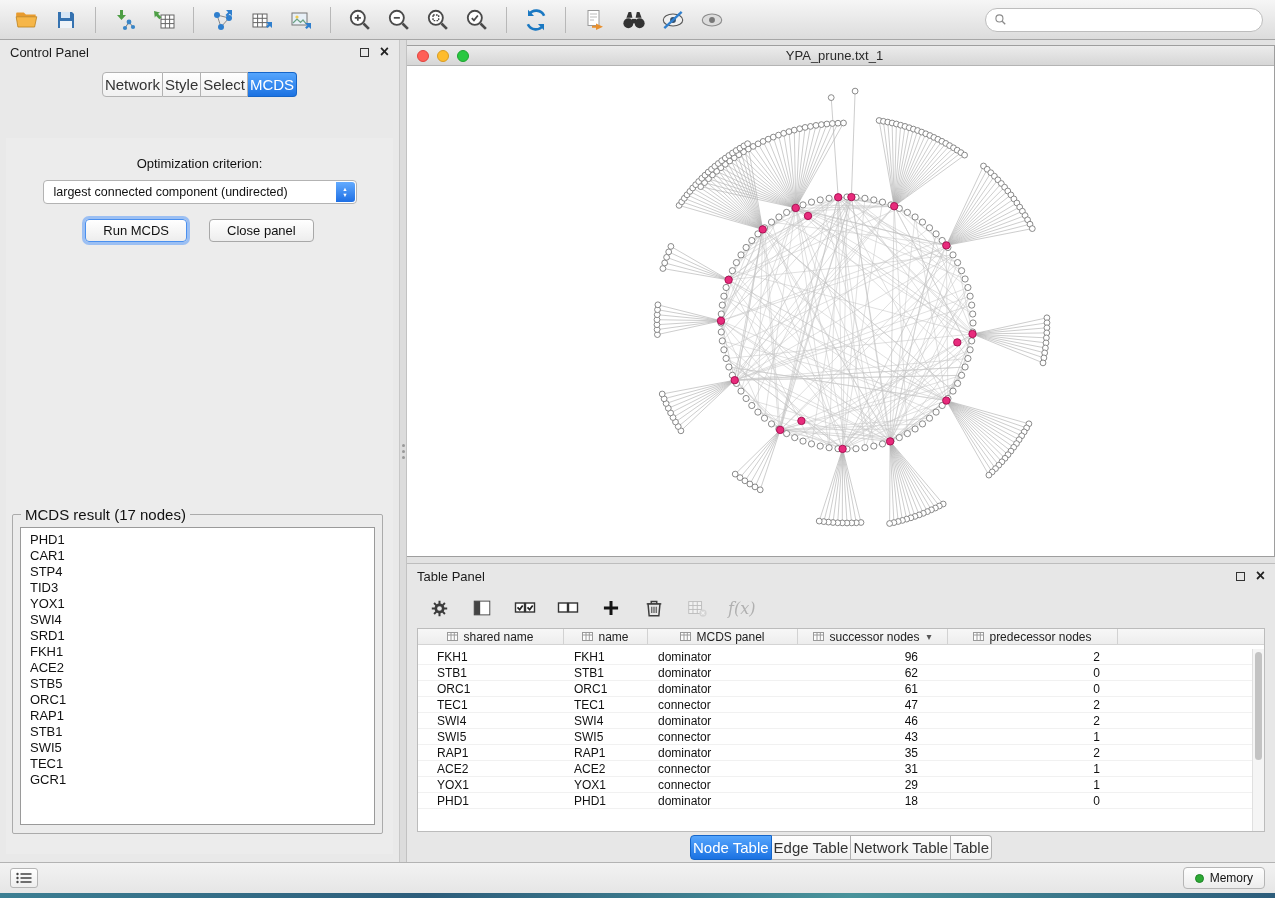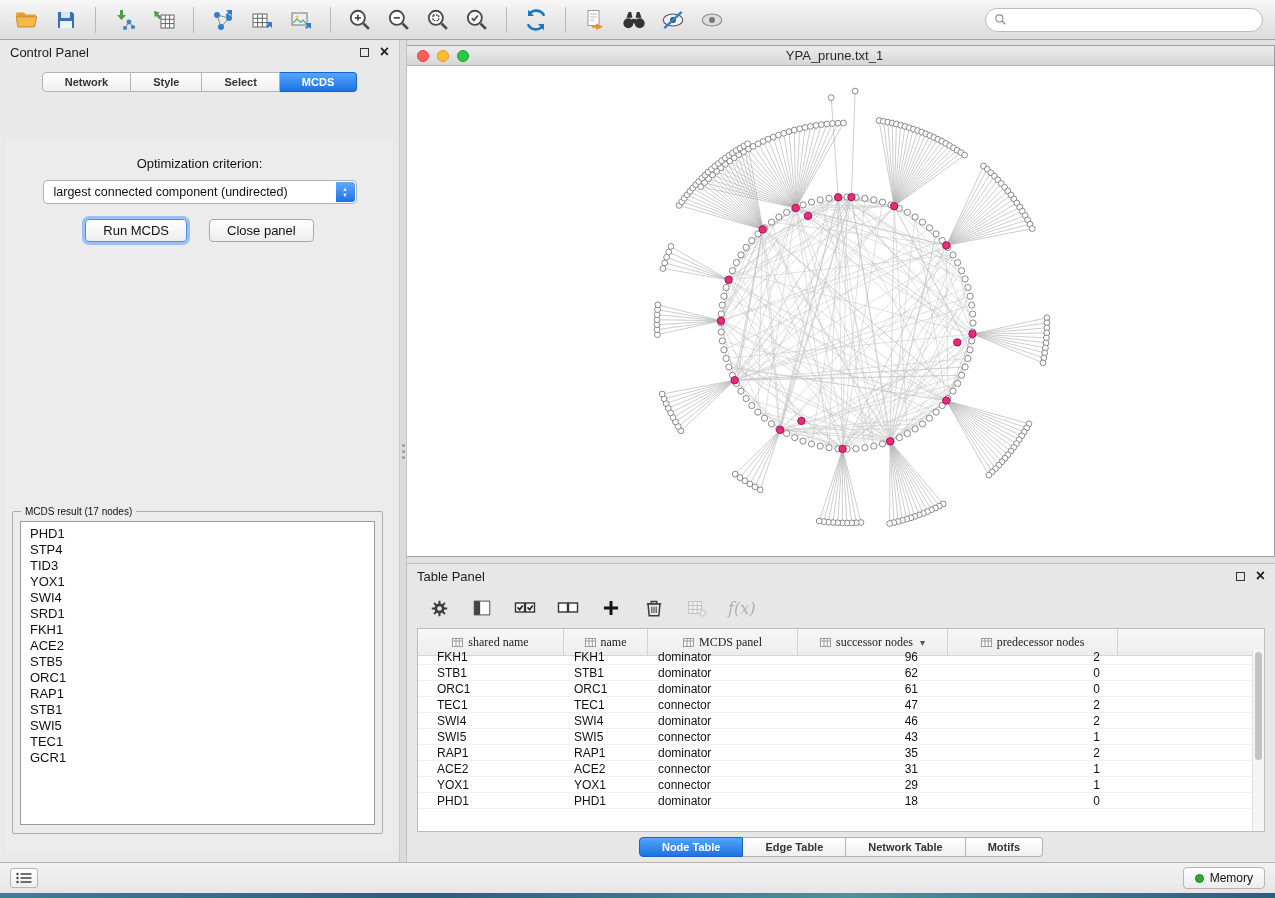--- a/index.html
+++ b/index.html
@@ -22,42 +22,42 @@
 
   
   .control-panel { width:400px; flex:0 0 400px; background:#e9e9e9; position:relative; border-right:1px solid #c8c8c8; }
   .panel-header { height:24px; display:flex; align-items:center; padding:0 10px; font-size:13px; color:#1b1b1b; }
   .panel-header .hicons { margin-left:auto; display:flex; align-items:center; gap:11px; }
   .float-ic { width:9px; height:9px; border:1.4px solid #333; display:inline-block; }
   .close-ic { font-size:16px; font-weight:bold; color:#222; line-height:10px; cursor:pointer; }
 
   .seg { display:flex; justify-content:center; margin-top:8px; }
   .seg .tab { border:1px solid #b2b2b2; border-left:none; background:linear-gradient(#fefefe,#f0f0f0);
-              padding:3px 22px; font-size:11px; color:#333; cursor:pointer; white-space:nowrap;font-weight:bold; }
+              padding:3px 2px; font-size:15px; color:#333; cursor:pointer; white-space:nowrap; }
   .seg .tab:first-child { border-left:1px solid #b2b2b2; border-radius:4px 0 0 4px; }
   .seg .tab:last-child { border-radius:0 4px 4px 0; }
   .seg .tab.active { background:linear-gradient(#55a5fd,#1b72e2); color:#fff; border-color:#1565c8; }
 
   .cp-body { position:absolute; left:0; right:0; top:98px; bottom:8px; background:#ececec; margin:0 6px 0 6px; }
   .opt-label { margin-top:18px; text-align:center; font-size:13px; color:#111; }
   .dropdown { width:314px; height:24px; margin:9px auto 0; background:#fff; border:1px solid #b3b3b3;
               border-radius:4px; position:relative; font-size:12.5px; line-height:22px; padding-left:10px;
               color:#111; cursor:pointer; }
   .stepper { position:absolute; right:1px; top:1px; bottom:1px; width:19px; border-radius:0 3px 3px 0;
              background:linear-gradient(#63abff,#1e6fe4); display:flex; flex-direction:column;
              align-items:center; justify-content:center; color:#fff; }
   .stepper span { font-size:5.5px; line-height:6px; }
   .btn-row { margin-top:15px; display:flex; justify-content:center; gap:22px; }
   .pbtn { font-family:"Liberation Sans",sans-serif; font-size:13px; color:#111; padding:3px 17px;
           background:linear-gradient(#ffffff,#ededed); border:1px solid #a8a8a8; border-radius:4px; cursor:pointer; }
   .pbtn.focused { border-color:#4a90ef; box-shadow:0 0 0 3px rgba(90,155,250,.55); }
 
   .result-box { position:absolute; left:6px; right:10px; top:368px; bottom:20px; border:1px solid #ababab;
                 border-radius:2px; }
-  .result-box legend { font-size:10px; color:#111; margin-left:8px; padding:0 4px; }
+  .result-box legend { font-size:15px; color:#111; margin-left:8px; padding:0 4px; }
   .result-list { position:absolute; left:7px; right:7px; top:4px; bottom:8px; background:#fff;
                  border:1px solid #9a9a9a; overflow:hidden; padding:4px 0 0 9px; }
   .rnode { font-size:13px; line-height:16px; color:#111; }
 
   
   .v-divider { width:7px; flex:0 0 7px; background:#dcdcdc; border-right:1px solid #c2c2c2;
                display:flex; flex-direction:column; align-items:center; justify-content:center; gap:3px; cursor:col-resize; }
   .v-divider i { width:3px; height:3px; border-radius:50%; background:#9a9a9a; }
 
   
@@ -77,21 +77,21 @@
 
   .table-panel { flex:1; margin-top:6px; background:#e7e7e7; border-top:1px solid #bdbdbd; display:flex;
                  flex-direction:column; min-height:0; }
   .tp-toolbar { height:40px; flex:0 0 40px; display:flex; align-items:center; gap:19px; padding-left:20px; }
   .tico { width:24px; height:24px; display:flex; align-items:center; justify-content:center; cursor:pointer;
           background:transparent; border:none; padding:0; }
   .tico.disabled { opacity:.45; cursor:default; }
   .fx-label { font-family:"DejaVu Serif", serif; font-style:italic; font-size:16px; color:#b0b0b0; }
 
   .tp-table { flex:1; margin:0 10px; background:#fff; border:1px solid #bcbcbc; position:relative; overflow:hidden; }
-  .tp-head { display:flex; height:27px; background:linear-gradient(#f7f7f7,#ededed); border-bottom:1px solid #d4d4d4;font-family:Liberation Serif, serif; }
+  .tp-head { display:flex; height:16px; background:linear-gradient(#f7f7f7,#ededed); border-bottom:1px solid #d4d4d4; }
   .th { display:flex; align-items:center; justify-content:center; gap:5px; font-size:12px; color:#222;
         border-right:1px solid #d2d2d2; cursor:pointer; position:relative; }
   .hic { flex:0 0 auto; }
   .sarrow { font-size:10px; color:#555; margin-left:2px; }
   .col0 { width:146px; } .col1 { width:84px; } .col2 { width:150px; } .col3 { width:150px; } .col4 { width:170px; }
   .tp-rows { position:absolute; left:0; right:12px; top:20px; bottom:0; overflow:hidden; }
   .trow { display:flex; height:16px; align-items:center; border-bottom:1px solid #f1f1f1; }
   .td { font-size:12px; color:#111; white-space:nowrap; overflow:hidden; }
   .td.col0 { padding-left:19px; }
   .td.col1, .td.col2 { padding-left:10px; }
@@ -282,20 +282,21 @@
             </span>
         </div>
         <div class="btn-row">
           <button class="pbtn focused">Run MCDS</button>
           <button class="pbtn">Close panel</button>
         </div>
         <fieldset class="result-box">
           <legend>MCDS result (17 nodes)</legend>
           <div class="result-list" id="result-list">
               <div class="rnode">PHD1</div>
+              <div class="rnode">CAR1</div>
               <div class="rnode">STP4</div>
               <div class="rnode">TID3</div>
               <div class="rnode">YOX1</div>
               <div class="rnode">SWI4</div>
               <div class="rnode">SRD1</div>
               <div class="rnode">FKH1</div>
               <div class="rnode">ACE2</div>
               <div class="rnode">STB5</div>
               <div class="rnode">ORC1</div>
               <div class="rnode">RAP1</div>
@@ -1159,21 +1160,21 @@
             </div>
           <div class="tp-scroll">
               <div class="thumb"></div>
             </div>
         </div>
         <div class="tp-tabs-bar">
           <div class="seg" id="tp-tabs" style="margin-top:0">
               <div class="tab active">Node Table</div>
               <div class="tab">Edge Table</div>
               <div class="tab">Network Table</div>
-              <div class="tab">Motifs</div>
+              <div class="tab">Table</div>
             </div>
         </div>
       </div>
     </div>
   </div>
 
   <div class="statusbar">
     <button class="menu-btn">
       <svg width="16" height="12" viewBox="0 0 16 12">
           <circle cx="1.5" cy="2" r="1.2" fill="#444"></circle>

